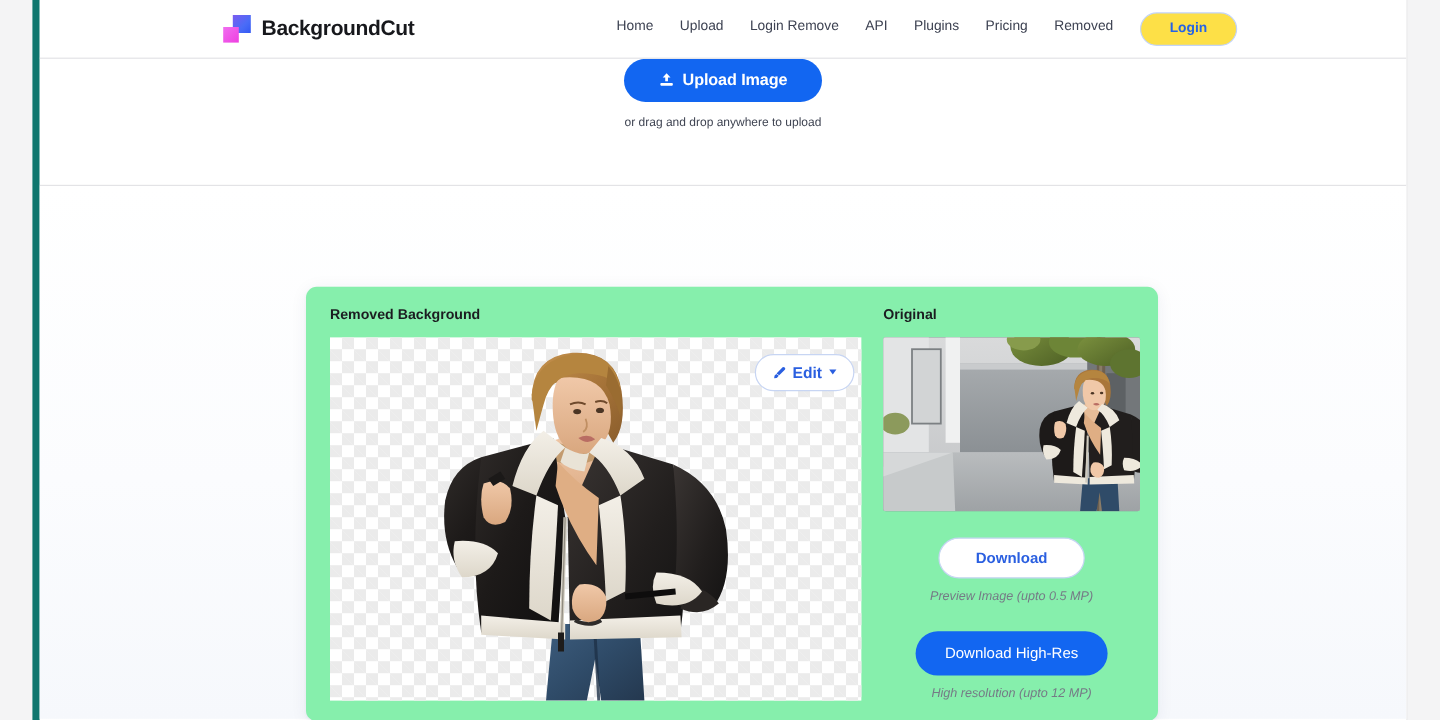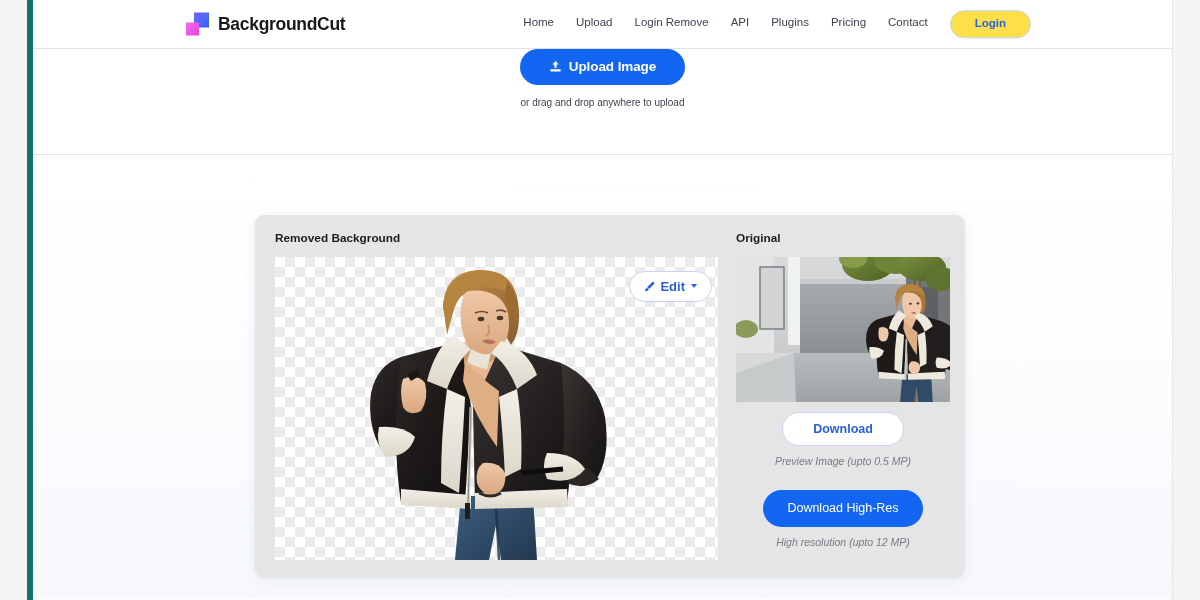--- a/index.html
+++ b/index.html
@@ -137,23 +137,23 @@
   .content:after {
     content: "";
     position: absolute;
     inset: 0;
     background: linear-gradient(180deg, #ffffff 0%, #fbfcfe 55%, #f6f8fc 100%);
     pointer-events: none;
   }
 
   .result-card {
     position: absolute;
-    left: 222px; top: 60px;
+    left: 222px; top: 84px;
     width: 710px; height: 362px;
-    background: #e5e5e5;
+    background: #86efac;
     border-radius: 9px;
     box-shadow: 0 2px 14px rgba(24,40,90,0.065), 0 1px 3px rgba(24,40,90,0.05);
     z-index: 2;
     padding: 18px 20px;
   }
   .card-cols { display: flex; gap: 0; }
   .col-left { width: 443px; }
   .col-right { width: 227px; padding-left: 18px; }
   .col-title {
     font-size: 11.8px;
@@ -207,21 +207,21 @@
   
   .orig-thumb {
     width: 214px; height: 145px;
     border-radius: 2px;
     overflow: hidden;
     background: #8d9196;
   }
   .orig-thumb svg { display: block; }
 
   .dl-block {
-    margin-top: 10px;
+    margin-top: 22px;
     display: flex;
     flex-direction: column;
     align-items: center;
     width: 214px;
     justify-content: center;
   }
   .dl-outline {
     background: #fff;
     border: 1px solid #c7d5f3;
     border-radius: 999px;
@@ -267,21 +267,21 @@
       <span class="brand-name">BackgroundCut</span>
     </a>
 
     <div class="nav">
       <a class="nav-item" href="#">Home</a>
       <a class="nav-item" href="#">Upload</a>
       <a class="nav-item" href="#">Login Remove</a>
       <a class="nav-item" href="#">API</a>
       <a class="nav-item" href="#">Plugins</a>
       <a class="nav-item" href="#">Pricing</a>
-      <a class="nav-item" href="#">Contact</a>
+      <a class="nav-item" href="#">Removed</a>
       <button class="login-btn">Login</button>
     </div>
   </div>
 
   <div class="upload-band">
     <button class="upload-btn">
       <svg class="upload-ico" viewBox="0 0 16 16">
         <path fill="#ffffff" d="M8 1.2 L12 5.6 H9.4 V9.6 H6.6 V5.6 H4 Z"></path>
         <rect x="1.6" y="11.4" width="12.8" height="2.6" rx="0.8" fill="#ffffff"></rect>
       </svg>

